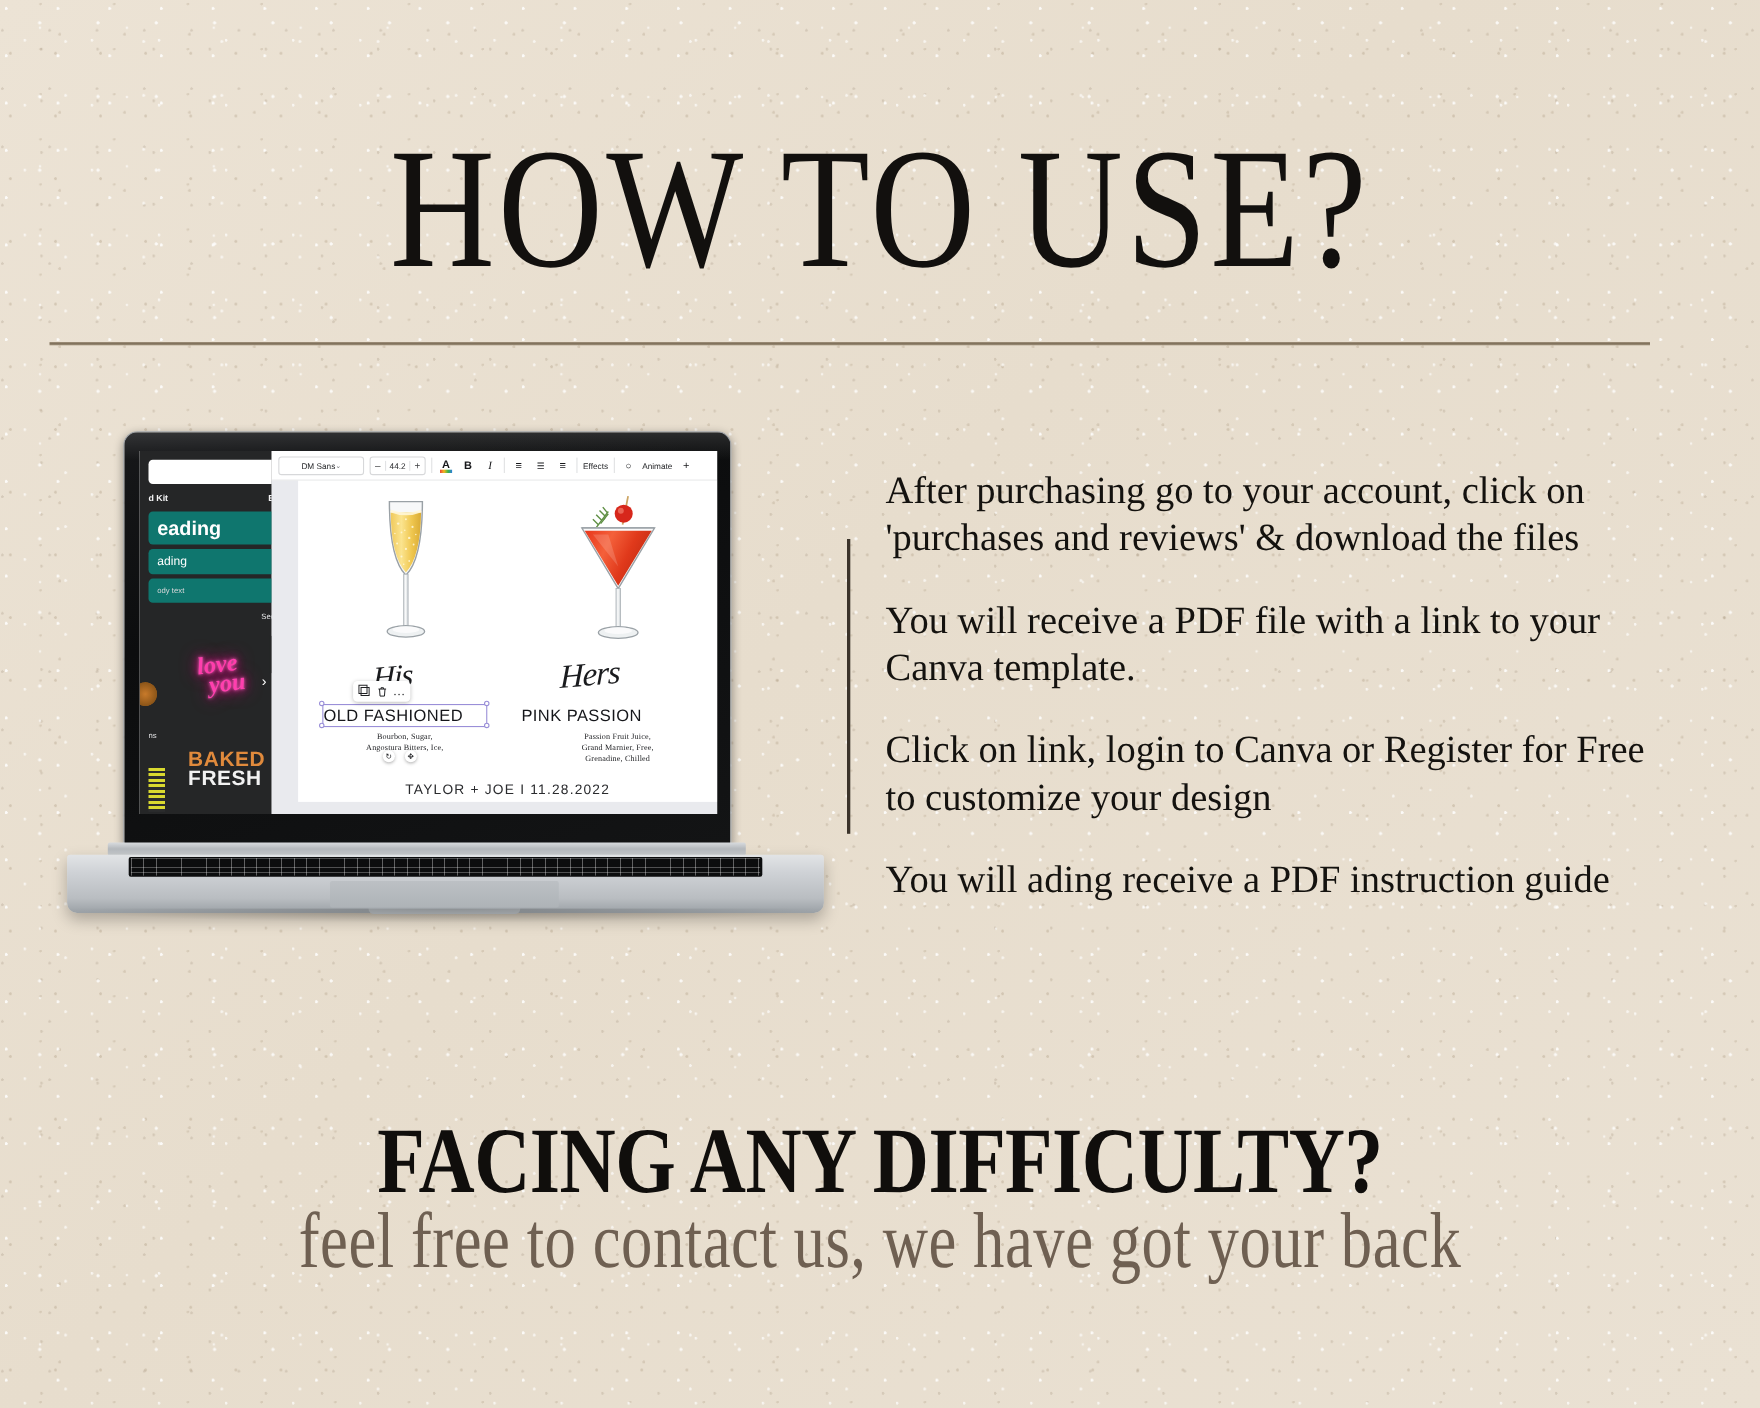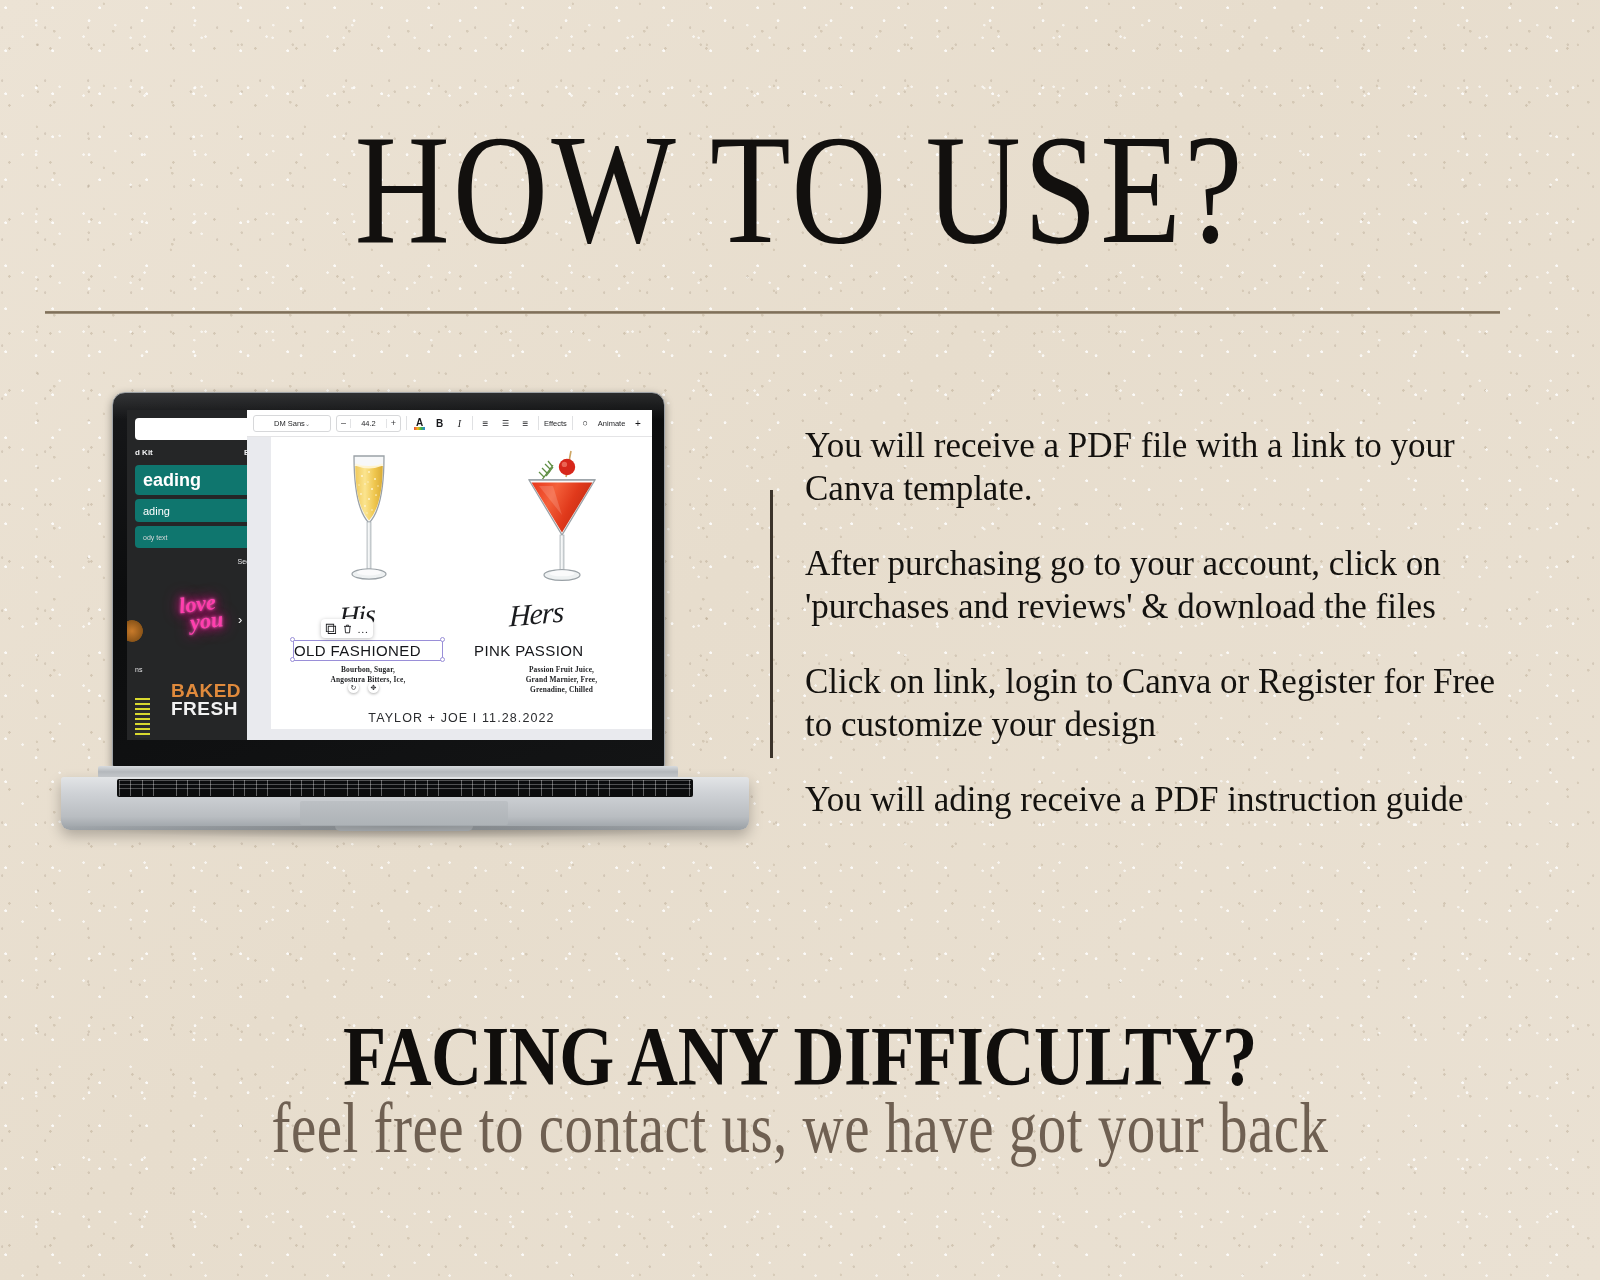--- a/index.html
+++ b/index.html
@@ -270,21 +270,21 @@
     border-radius: 3px;
     display: flex;
     align-items: center;
     font-size: 7.5px;
     color: #1f2023;
   }
   .tb-size .mi, .tb-size .pl {
     width: 13px; text-align: center; color: #3b3c3f; font-size: 9px;
   }
   .tb-size .val {
-    width: 37px; text-align: center;
+    width: 23px; text-align: center;
     border-left: 1px solid #e2e3e5;
     border-right: 1px solid #e2e3e5;
     font-size: 7.5px;
   }
   .tb-sep { width: 1px; height: 14px; background: #e0e1e3; }
   .tb-icon {
     display: flex; align-items: center; justify-content: center;
     width: 15px; height: 15px;
     color: #16171a;
     font-size: 10px;
@@ -351,21 +351,21 @@
     position: absolute;
     width: 5px; height: 5px;
     border: 1.1px solid #9a8fd8;
     background: #fff;
     border-radius: 50%;
   }
 
   .desc {
     position: absolute;
     font-family: "Liberation Serif", serif;
-    font-weight: 700;
+    font-weight: 400;
     font-size: 7.4px;
     line-height: 1.32;
     color: #1c1d20;
     letter-spacing: .15px;
   }
   .desc.left { left: 22px; top: 228px; width: 150px; text-align: center; }
   .desc.right { left: 203px; top: 228px; width: 175px; text-align: center; }
 
   .script-hers {
     position: absolute;
@@ -758,22 +758,22 @@
       <div class="keys"></div>
     </div>
     <div class="trackpad"></div>
     <div class="base-lip"></div>
     <div class="base-shadow"></div>
   </div>
 
   <div class="vert-divider"></div>
 
   <div class="instructions">
+    <p class="instr-p">After purchasing go to your account, click on 'purchases and reviews' &amp; download the files</p>
     <p class="instr-p">You will receive a PDF file with a link to your Canva template.</p>
-    <p class="instr-p">After purchasing go to your account, click on 'purchases and reviews' &amp; download the files</p>
     <p class="instr-p">Click on link, login to Canva or Register for Free to customize your design</p>
     <p class="instr-p">You will ading receive a PDF instruction guide</p>
   </div>
 
   <div class="footer-title">FACING ANY DIFFICULTY?</div>
   <div class="footer-sub">feel free to contact us, we have got your back</div>
 
 </div>
 
 </body></html>

